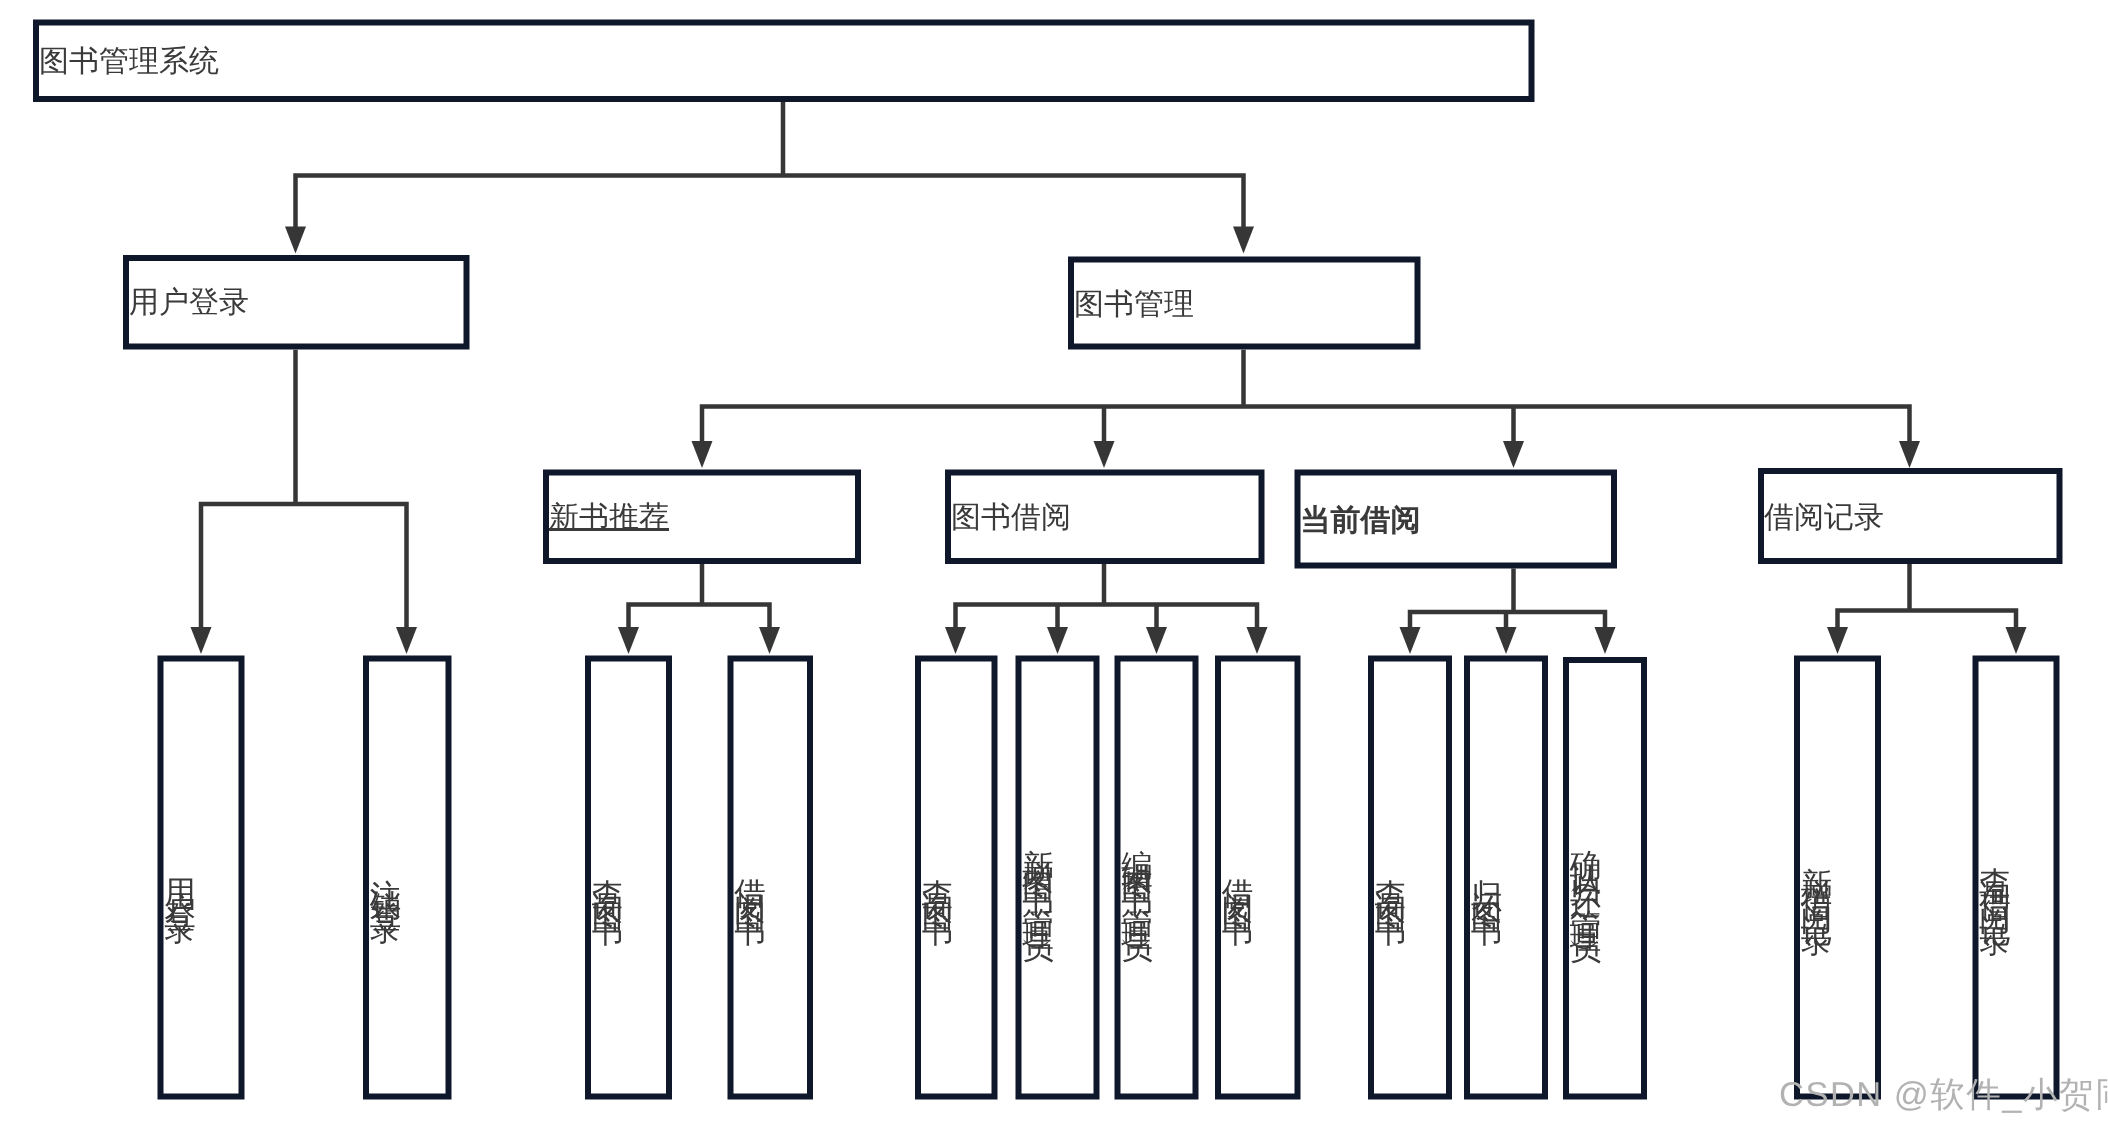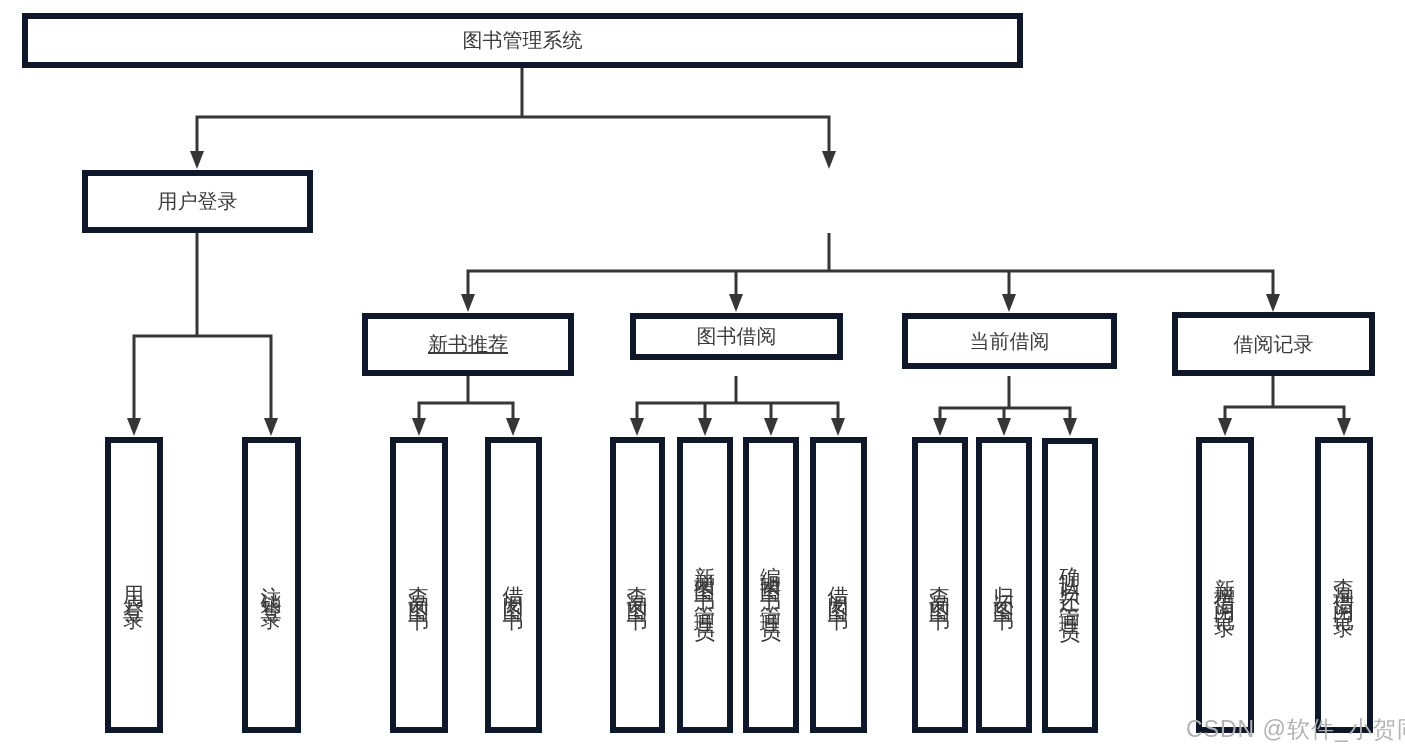--- a/index.html
+++ b/index.html
@@ -14,25 +14,25 @@
   }
   .connector-layer {
     position: absolute;
     left: 0; top: 0;
     width: 1405px; height: 747px;
     z-index: 1;
   }
   .node {
     position: absolute;
     box-sizing: border-box;
-    border: 6px solid #0f172a;
+    border: 4px solid #0f172a;
     background: #ffffff;
     display: flex;
     align-items: center;
-    justify-content: center;
+    justify-content: flex-start;
     z-index: 2;
   }
   .h-node { font-size: 20px; }
   .h-node .label { white-space: nowrap; }
   .v-node .label {
     writing-mode: vertical-rl;
     text-orientation: mixed;
     font-size: 21px;
     letter-spacing: 8px;
     line-height: 1;
@@ -103,28 +103,31 @@
     </g>
   </svg>
 
   <div class="node h-node" style="left:22px; top:13px; width:1001px; height:55px;">
     <span class="label">图书管理系统</span>
   </div>
 
   <div class="node h-node" style="left:82px; top:170px; width:231px; height:63px;">
     <span class="label">用户登录</span>
   </div>
+  <div class="node h-node" style="left:712px; top:171px; width:235px; height:62px;">
+    <span class="label">图书管理</span>
+  </div>
 
   <div class="node h-node" style="left:362px; top:313px; width:212px; height:63px;text-decoration:underline;">
     <span class="label">新书推荐</span>
   </div>
-  <div class="node h-node" style="left:630px; top:313px; width:213px; height:47px;">
+  <div class="node h-node" style="left:630px; top:313px; width:213px; height:63px;">
     <span class="label">图书借阅</span>
   </div>
-  <div class="node h-node" style="left:902px; top:313px; width:215px; height:56px;">
+  <div class="node h-node" style="left:863px; top:313px; width:215px; height:66px;font-weight:bold;">
     <span class="label">当前借阅</span>
   </div>
   <div class="node h-node" style="left:1172px; top:312px; width:203px; height:64px;">
     <span class="label">借阅记录</span>
   </div>
 
   <div class="node v-node" style="left:105px; top:437px; width:58px; height:296px;">
     <span class="label">用户登录</span>
   </div>
   <div class="node v-node" style="left:242px; top:437px; width:59px; height:296px;">

